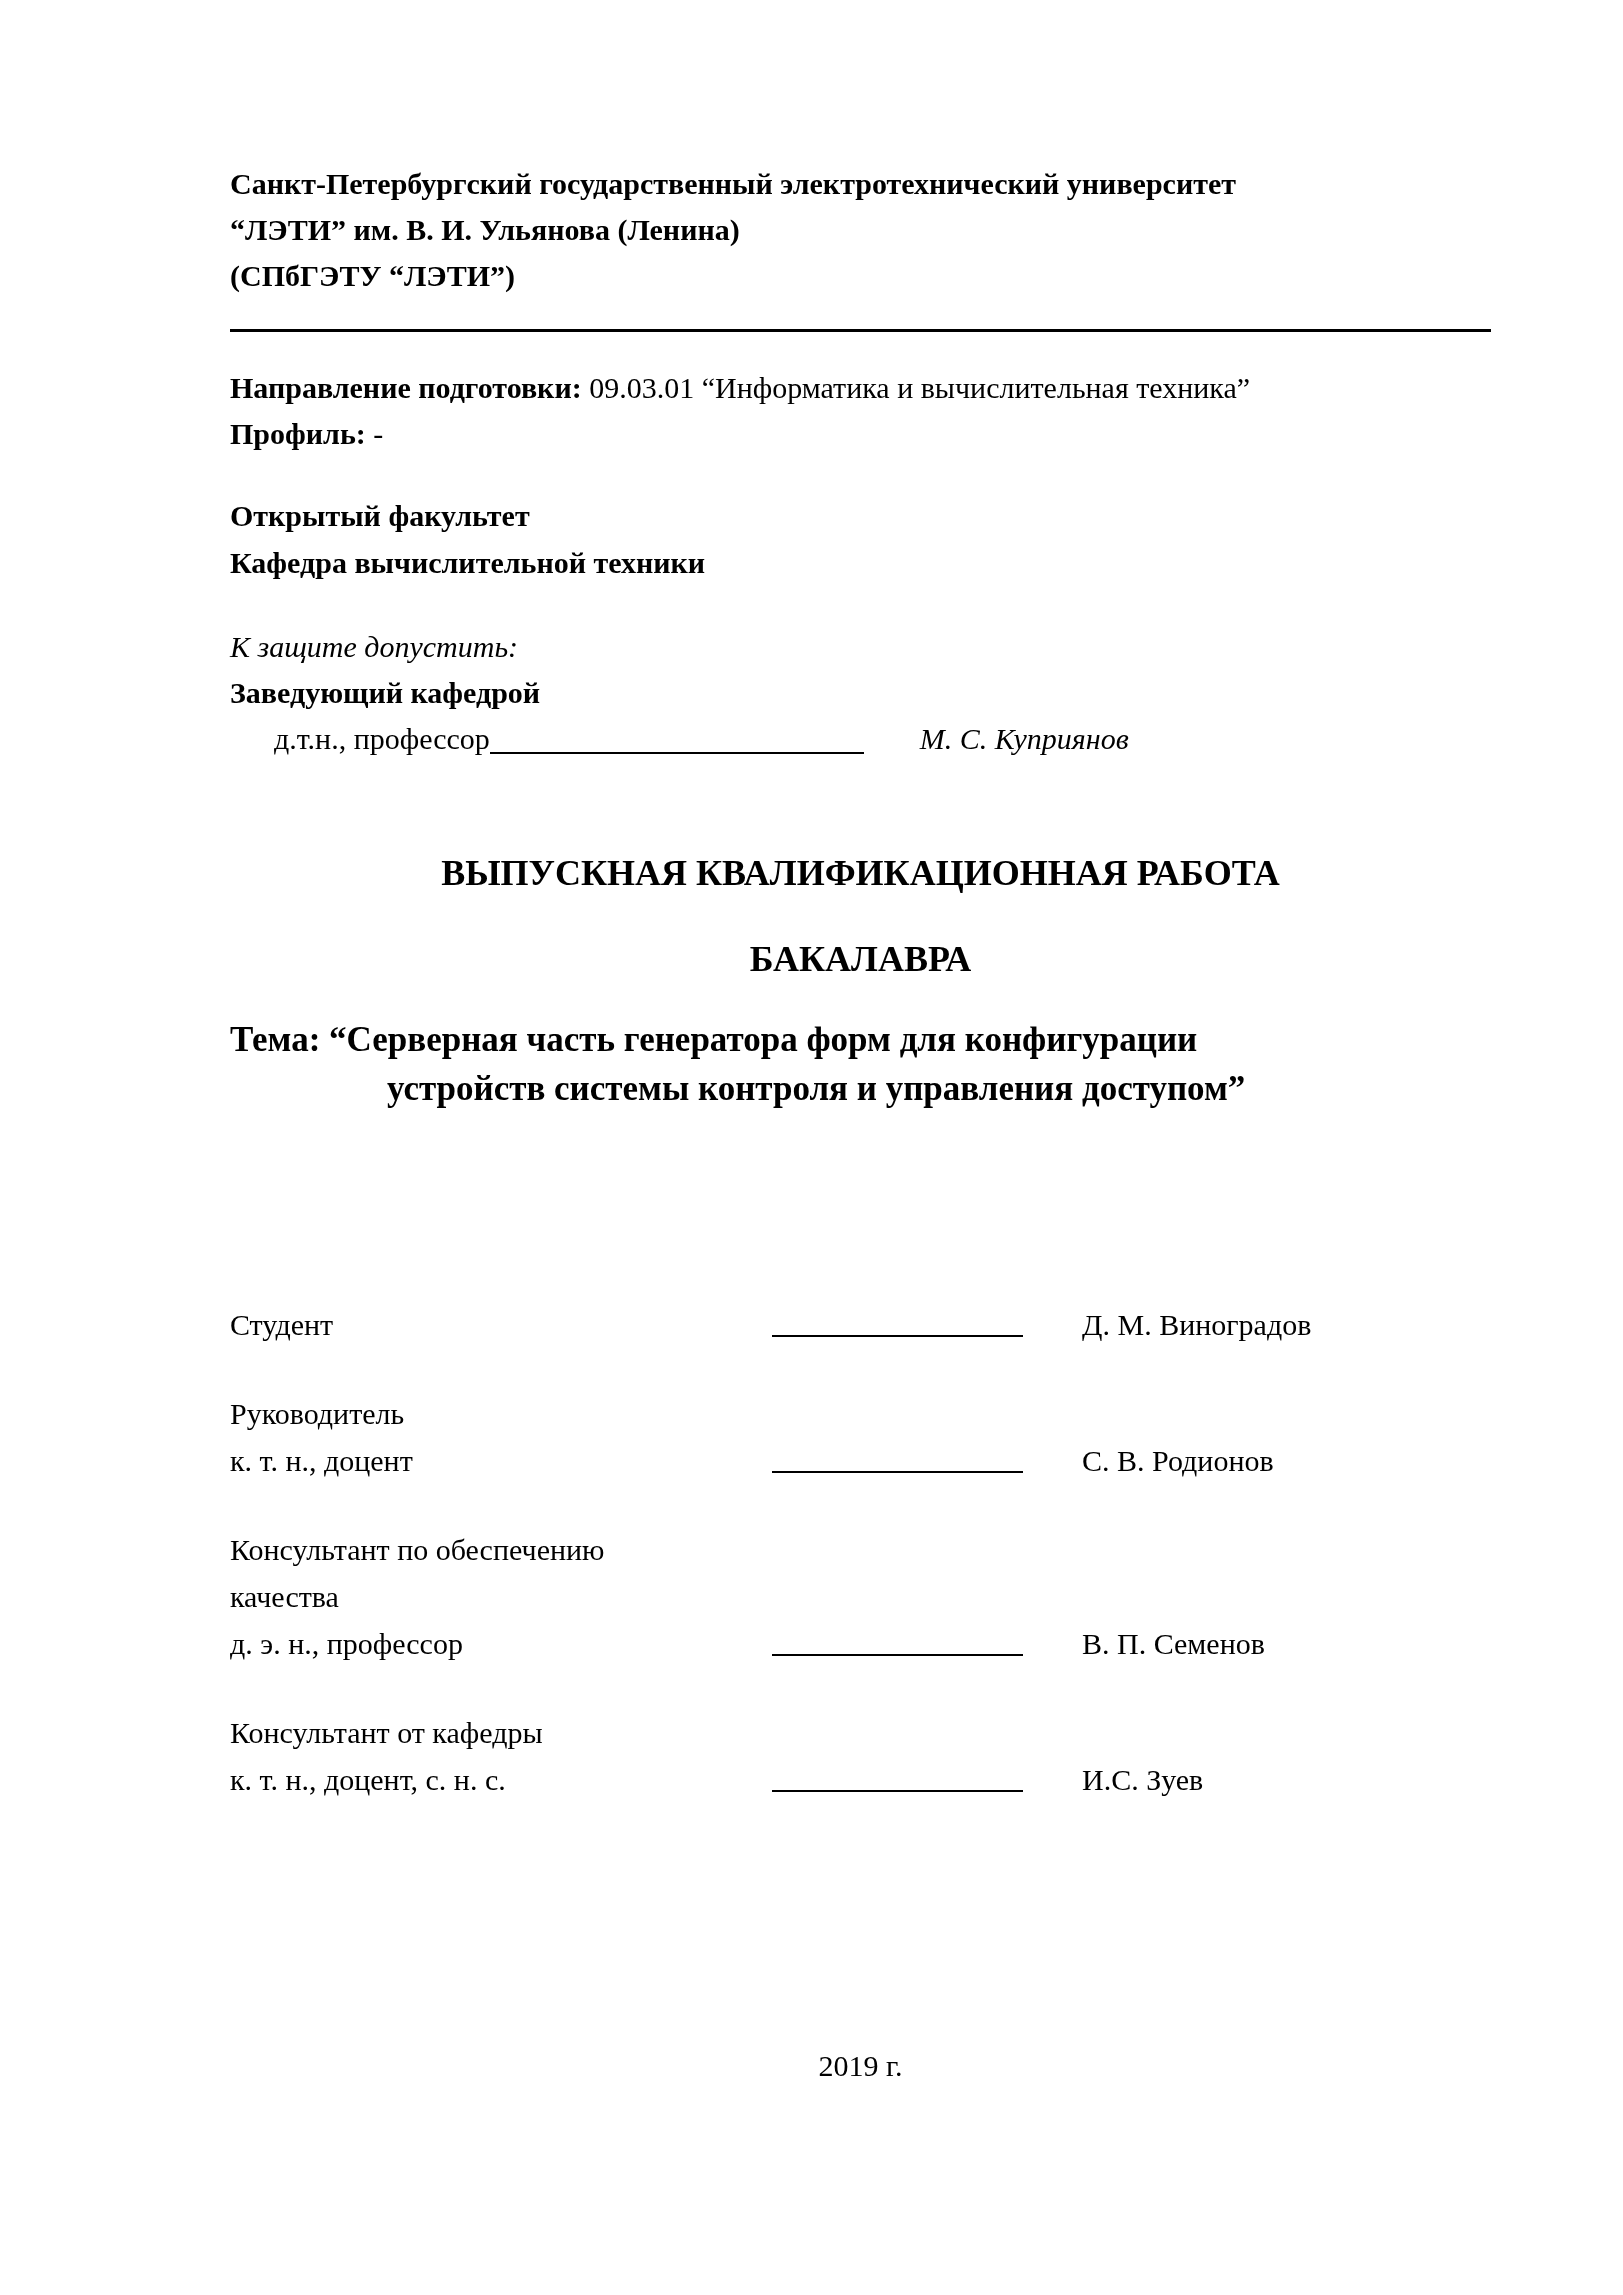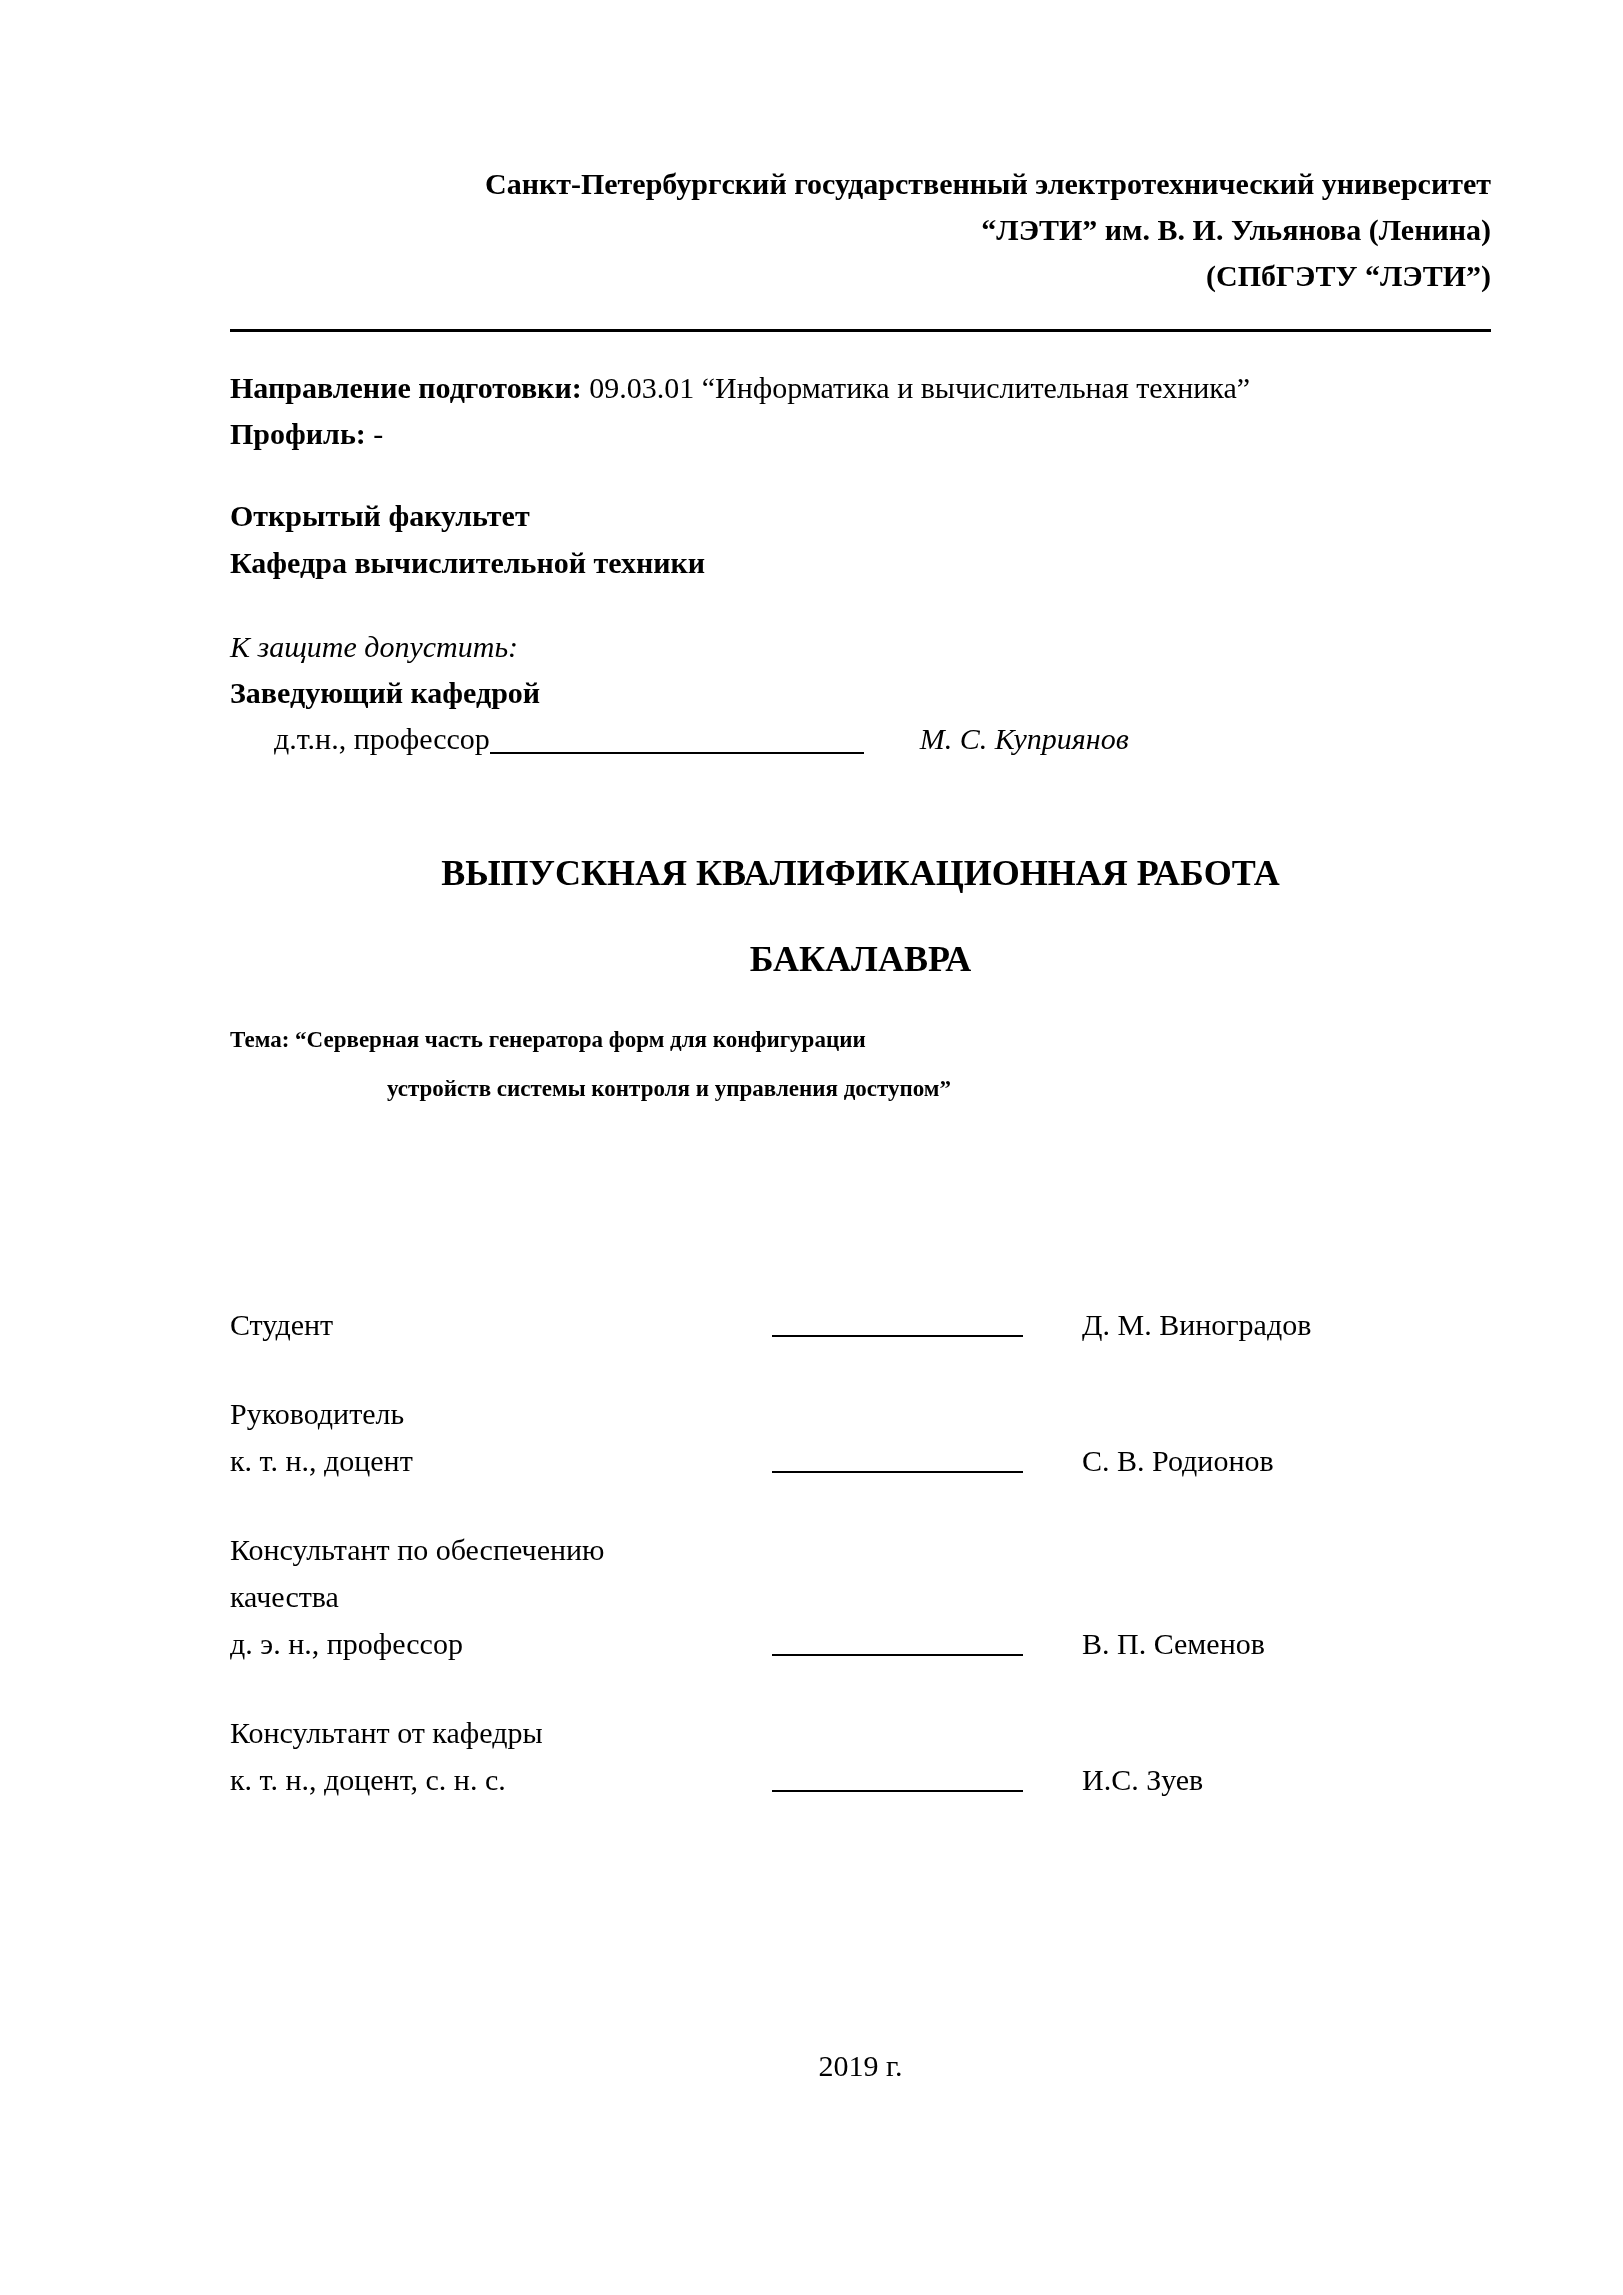--- a/index.html
+++ b/index.html
@@ -15,21 +15,21 @@
     box-sizing: border-box;
     padding: 161px 133px 0 230px;
     font-family: "Liberation Serif", "DejaVu Serif", serif;
     font-size: 30px;
     color: #000000;
     overflow: hidden;
   }
   .content { width: 1261px; }
 
   .univ-header {
-    text-align: right;
+    text-align: left;
     font-weight: bold;
     line-height: 46px;
   }
 
   .header-rule {
     width: 1261px;
     height: 0;
     border-top: 3.1px solid #000000;
     margin-top: 30px;
   }
@@ -71,21 +71,21 @@
   .main-title {
     margin-top: 68px;
     text-align: center;
     font-size: 36px;
     font-weight: bold;
     line-height: 86px;
   }
 
   .topic-block {
     margin-top: 12.6px;
-    font-size: 23px;
+    font-size: 35px;
     font-weight: bold;
     line-height: 49px;
   }
   .topic-line2 { margin-left: 157px; }
 
   .signatures-block {
     margin-top: 188px;
   }
   .sig-row {
     display: flex;

